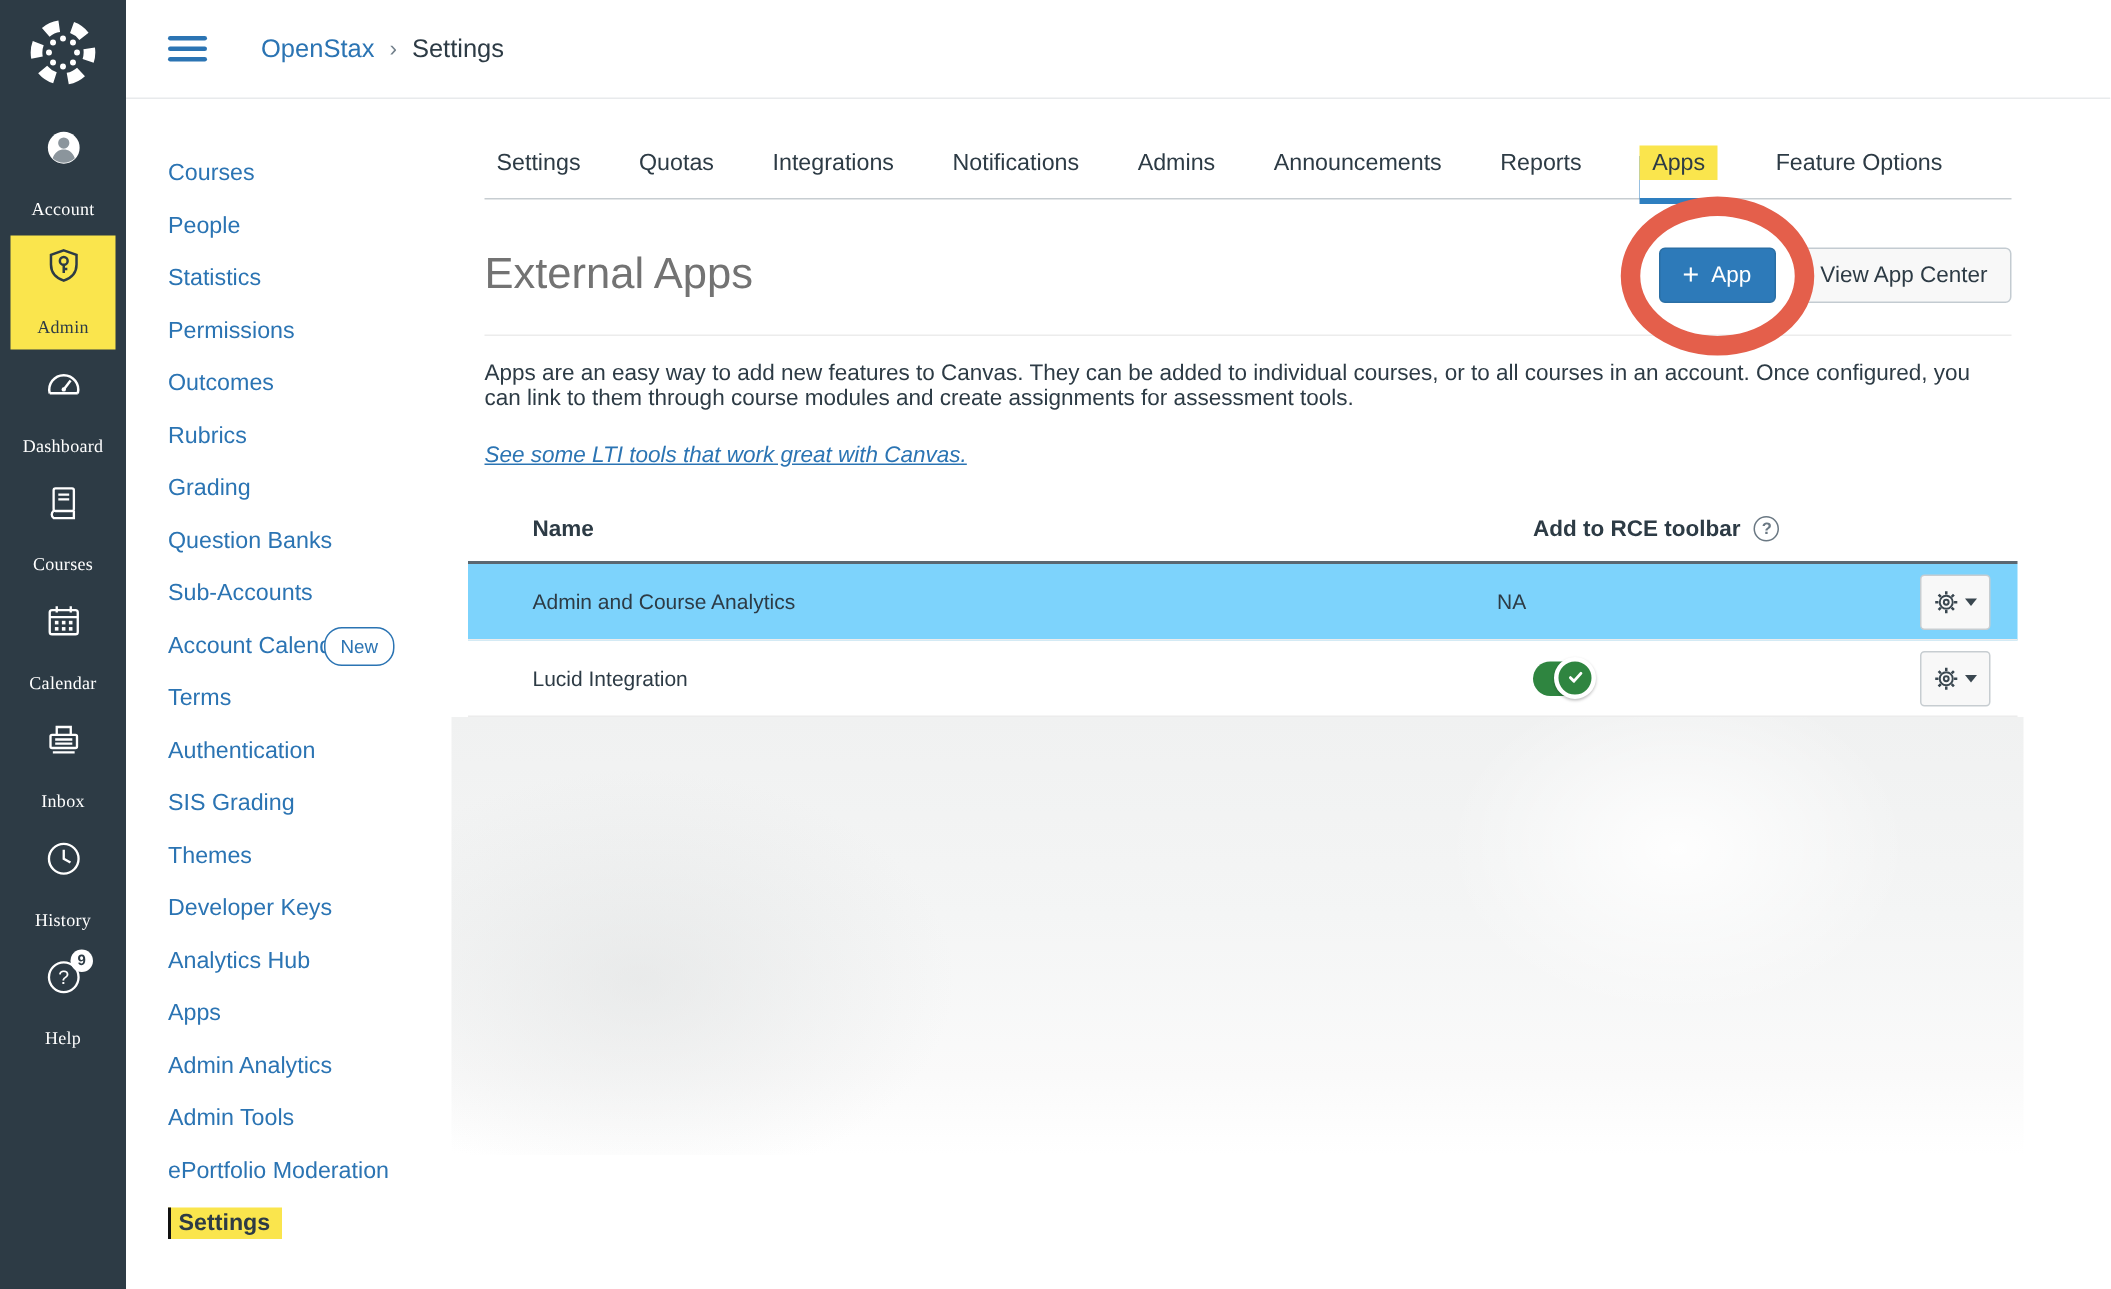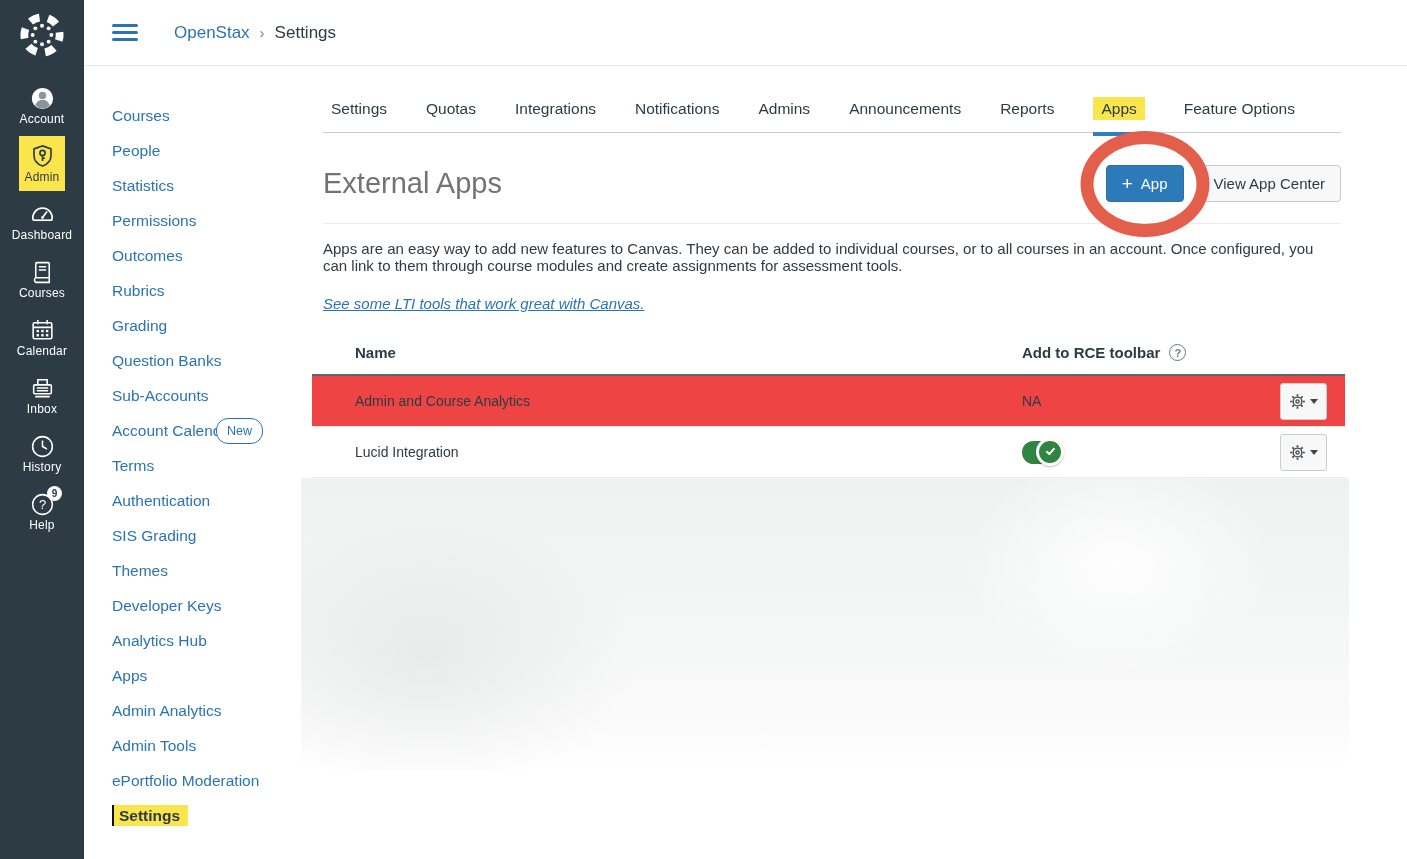--- a/index.html
+++ b/index.html
@@ -5,22 +5,22 @@
   * { box-sizing: border-box; margin: 0; padding: 0; }
   html,body { width:1407px; height:859px; overflow:hidden; background:#fff;
               font-family:"Liberation Sans", sans-serif; color:#2D3B45; }
 
   
   .global-nav { position:fixed; left:0; top:0; width:84px; height:859px;
                 background:#2D3B45; display:flex; flex-direction:column; align-items:center; z-index:5; }
   .gn-logo { margin:8px 0 16px; cursor:pointer; }
   .gn-item { width:100%; display:flex; flex-direction:column; align-items:center;
              padding:7px 0; margin-bottom:3px; cursor:pointer; }
-  .gn-item .gn-label { font-size:12px; color:#fff; margin-top:0; letter-spacing:.2px; }
-  .gn-item.highlight { background:#FAE54D; width:46px; margin:0 7px 3px; }
+  .gn-item .gn-label { font-size:12px; color:#fff; margin-top:20px; letter-spacing:.2px;font-family:Liberation Serif, serif; }
+  .gn-item.highlight { background:#FAE54D; width:70px; margin:0 7px 3px; }
   .gn-item.highlight .gn-label { color:#2D3B45; }
   .gn-help { position:relative; }
   .gn-badge { position:absolute; top:2px; right:22px; background:#fff; color:#2D3B45;
               min-width:15px; height:15px; border-radius:8px; font-size:10px; font-weight:bold;
               display:flex; align-items:center; justify-content:center; padding:0 3px; }
 
   
   .content-wrap { margin-left:84px; }
 
   .top-header { height:66px; display:flex; align-items:center; padding-left:28px;
@@ -69,21 +69,21 @@
   .title-rule { border:none; border-top:1px solid #ECECEC; margin-top:21px; }
 
   .description { font-size:15px; line-height:17px; margin-top:16px; }
   .lti-link { display:inline-block; margin-top:21px; color:#2B74B3; font-size:15px;
               text-decoration:underline; cursor:pointer;font-style:italic; }
 
   
   .apps-table { margin-top:19px; margin-left:-11px; width:calc(100% + 15px); }
   .t-head { display:flex; align-items:center; padding:12px 0 13px; border-bottom:2px solid #5B6770; }
   .t-row  { display:flex; align-items:center; height:51px; border-bottom:1px solid #ECECEC; }
-  .t-row.odd { background:#ef4444; }
+  .t-row.odd { background:#7dd3fc;gap:24px; }
   .col-name { flex:1; padding-left:43px; font-size:14px; }
   .t-head .col-name { font-size:15px; font-weight:bold; }
   .col-rce { width:245px; display:flex; align-items:center; gap:9px; font-size:14px; }
   .t-head .col-rce { font-size:15px; font-weight:bold; }
   .col-actions { width:78px; display:flex; justify-content:flex-end; padding-right:18px; }
 
   .qcircle { width:17px; height:17px; border:1px solid #6A7883; color:#6A7883; border-radius:50%;
              font-size:11px; font-weight:bold; display:inline-flex; align-items:center;
              justify-content:center; cursor:pointer; }
 

